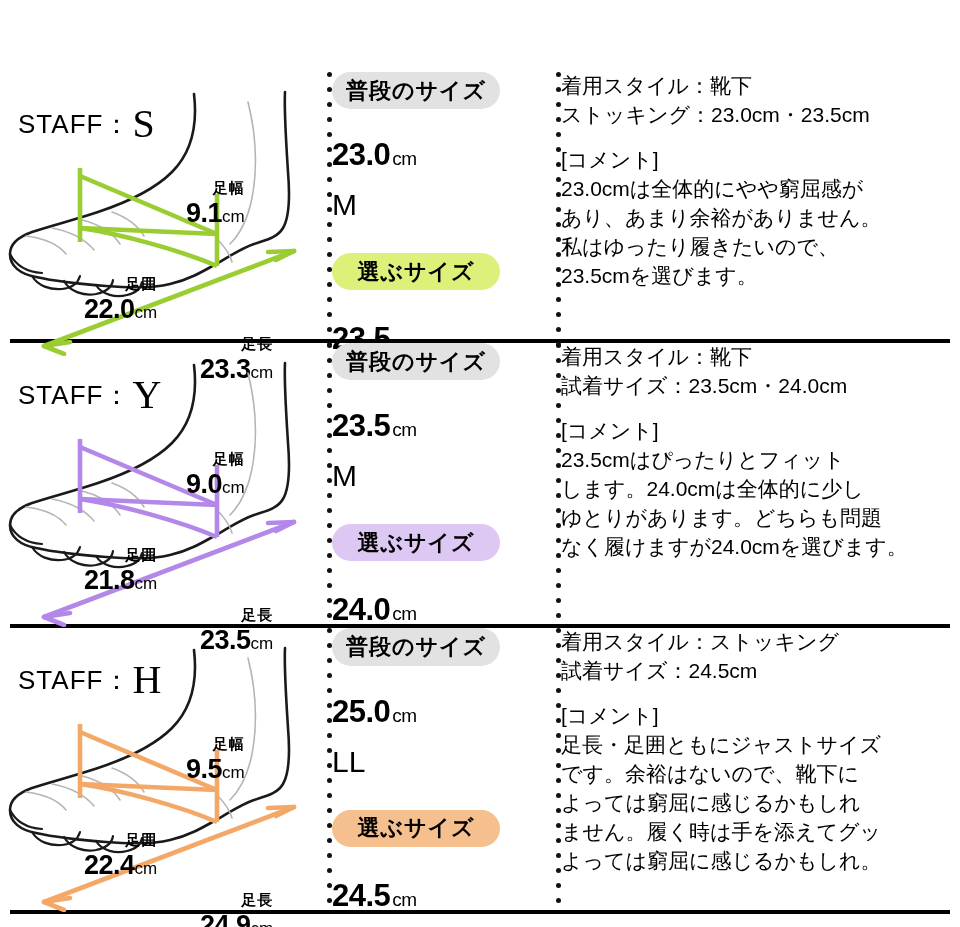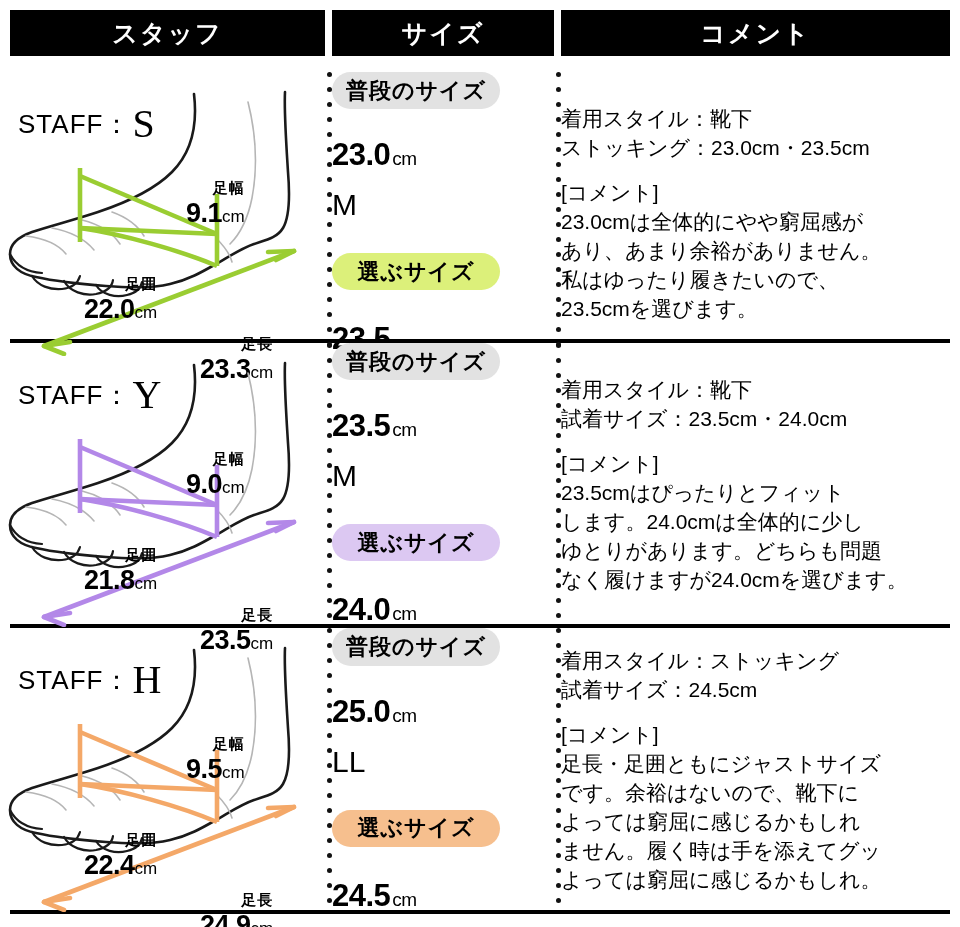--- a/index.html
+++ b/index.html
@@ -80,36 +80,31 @@
   .pill-usual { background: #e2e2e2; color: #000; }
   .pill-pick  { color: #000; }
   .sz-val { font-size: 31px; font-weight: bold; margin-top: 9px; letter-spacing: -0.5px; }
   .sz-val .un { font-size: 19px; font-weight: 500; margin-left: 2px; }
   .sz-letter { font-size: 30px; font-weight: 500; margin: -4px 0 12px 0; }
   .sz-val.last { margin-top: 12px; }
 
   
   .cmt-cell {
     position: absolute; left: 561px; top: 0; width: 399px; height: 100%;
-    display: flex; flex-direction: column; justify-content: center;
+    display: flex; flex-direction: column; 
   }
   .cmt-head { font-size: 21px; line-height: 1.38; letter-spacing: 0px; }
   .cmt-body { font-size: 21px; line-height: 1.38; margin-top: 16px; }
   .cmt-line { white-space: nowrap; }
 </style>
 </head>
 <body>
 
 <div class="sheet">
 
-  <div class="header">
-    <div class="hblock hb-staff">スタッフ</div>
-    <div class="hblock hb-size">サイズ</div>
-    <div class="hblock hb-comment">コメント</div>
-  </div>
 
   <div class="rowline line-1"></div>
   <div class="rowline line-2"></div>
   <div class="rowline line-3"></div>
 
   <div class="row row-1">
 
     <div class="staff-cell">
       <svg class="staff-svg" width="325" height="280" viewBox="0 0 325 280">
         <g fill="none" stroke="#1a1a1a" stroke-width="2.6" stroke-linecap="round" stroke-linejoin="round">

